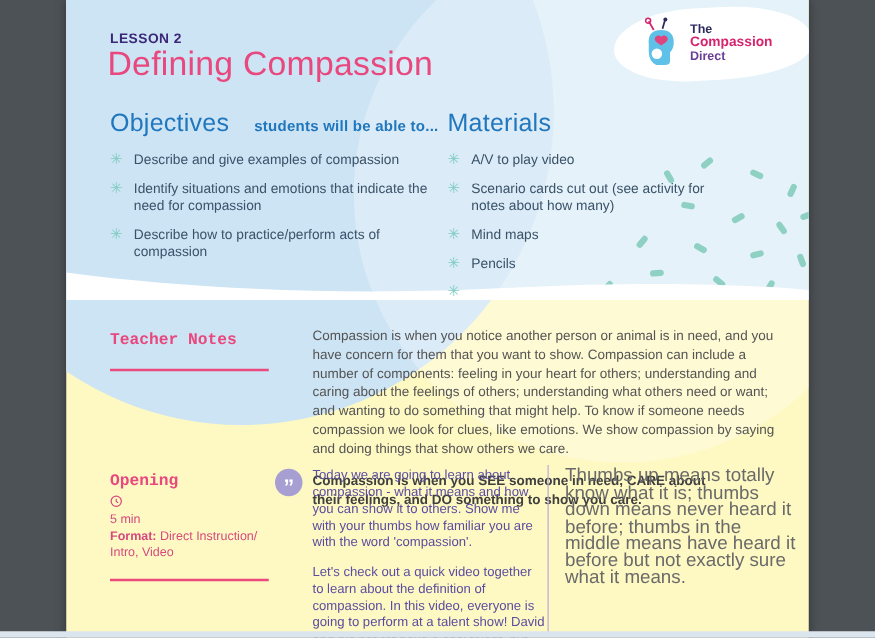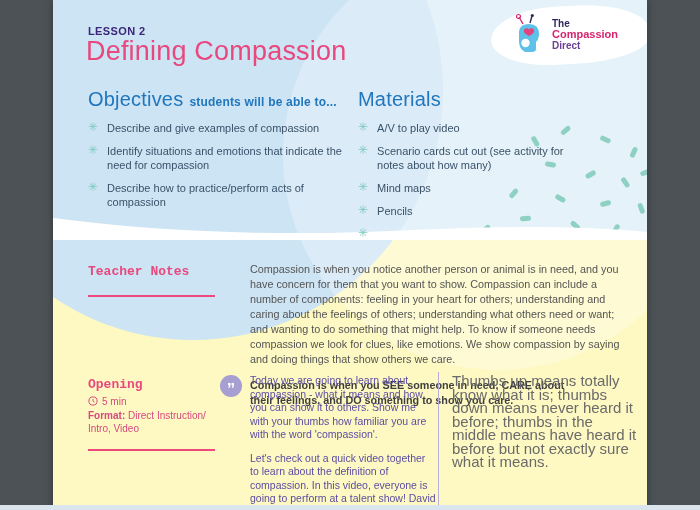--- a/index.html
+++ b/index.html
@@ -23,21 +23,21 @@
   .wave{position:absolute;left:0;top:210px;width:594px;height:30px;}
   .sprinkle{position:absolute;width:11px;height:4.5px;border-radius:3px;background:#8ed1c3;}
   .lesson-label{position:absolute;left:35px;top:25px;font-size:11px;font-weight:bold;
     letter-spacing:.4px;color:#3b2677;}
   .title{position:absolute;left:33px;top:36px;margin:0;font-size:27px;font-weight:normal;
     color:#e8487e;letter-spacing:.2px;}
   .meta{position:absolute;left:35px;top:68px;font-size:11px;color:#444;display:flex;align-items:center;gap:4px;}
   .meta .pre-label{font-weight:bold;color:#333;margin-left:8px;}
   .clock{display:inline-block;vertical-align:-1px;}
   .col-head{margin:0;font-size:20px;font-weight:normal;color:#2177bd;letter-spacing:.2px;}
-  .col-head .sub{font-size:12px;font-weight:bold;color:#2177bd;margin-left:6px;}
+  .col-head .sub{font-size:12px;font-weight:bold;color:#2177bd;margin-left:20px;}
   .objectives{position:absolute;left:35px;top:88px;width:268px;}
   .materials{position:absolute;left:305px;top:88px;width:235px;}
   .blist{margin-top:10px;}
   .bullet{display:flex;gap:9px;margin-bottom:9px;font-size:11px;line-height:14px;color:#3a5269;}
   .bmark{color:#7fccc0;font-size:12px;line-height:13px;flex:0 0 auto;}
   
   .logo{position:absolute;left:438px;top:4px;width:160px;height:66px;}
   .logo-blob{position:absolute;left:0;top:2px;width:158px;height:58px;background:#ffffff;
     border-radius:48% 52% 55% 45% / 62% 55% 48% 55%;transform:rotate(-3deg);}
   .logo-inner{position:absolute;left:18px;top:9px;display:flex;gap:7px;align-items:center;}
@@ -48,21 +48,21 @@
   
   .side-h{margin:0;font-size:13px;font-weight:bold;color:#e8487e;font-family:Liberation Mono, monospace;}
   .rule{height:2px;background:#ec4a7d;width:127px;}
   .tn-label{position:absolute;left:35px;top:264px;width:150px;}
   .tn-label .rule{margin-top:16px;}
   .tn-body{position:absolute;left:197px;top:262px;width:384px;font-size:10.8px;
     line-height:15px;color:#545454;}
   .tn-body p{margin:0 0 11px 0;}
   .tn-body p.bold{font-weight:bold;color:#3f3f3f;width:330px;}
   .op-label{position:absolute;left:35px;top:377px;width:145px;}
-  .op-meta{margin-top:4px;font-size:10px;color:#d6497f;display:flex;gap:4px;}
+  .op-meta{margin-top:4px;font-size:10px;color:#d6497f;display:flex;gap:4px;flex-direction:column;}
   .op-format{margin-top:2px;font-size:10px;line-height:13px;color:#d6497f;width:130px;}
   .op-format .fmt-label{font-weight:bold;}
   .op-label .rule{margin-top:14px;}
   .quote-badge{position:absolute;left:167px;top:375px;width:22px;height:22px;border-radius:50%;
     background:#a79ed2;color:#fff;font-size:17px;font-weight:bold;text-align:center;line-height:30px;}
   .script-col{position:absolute;left:197px;top:374px;width:186px;font-size:10.5px;
     line-height:13.5px;color:#5b4da1;}
   .script-col p{margin:0 0 10px 0;}
   .divider{position:absolute;left:385px;top:372px;width:1px;height:138px;background:#b9aed8;}
   .notes-col{position:absolute;left:399px;top:374px;width:186px;font-size:15px;

